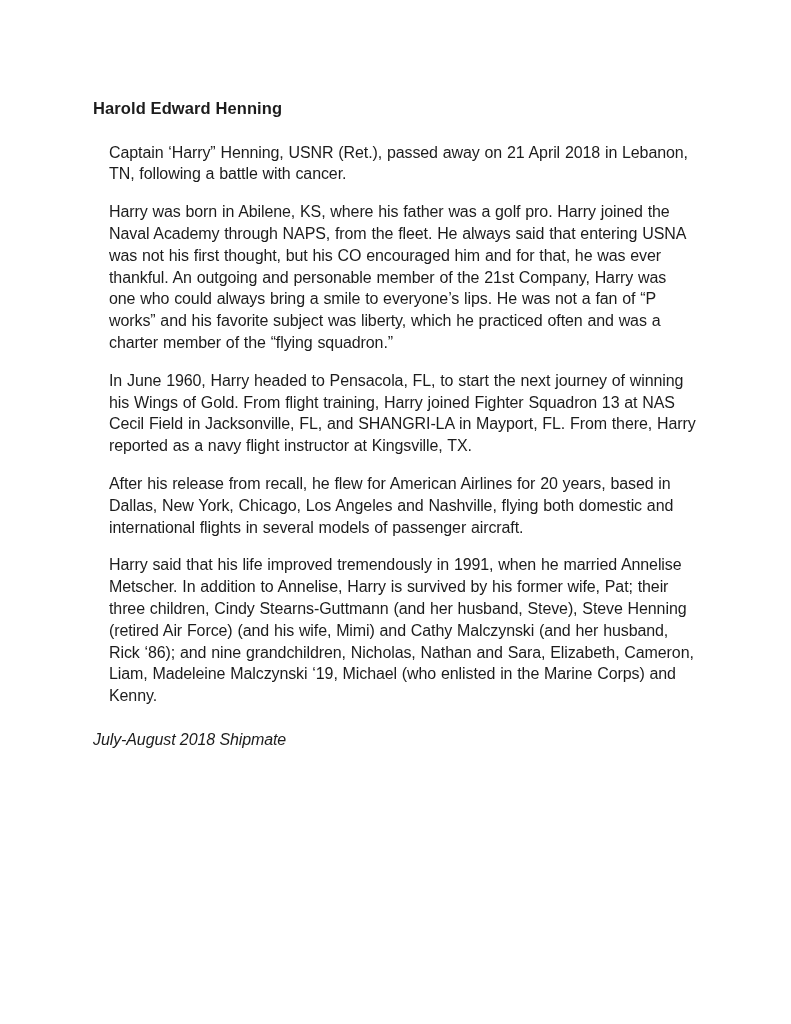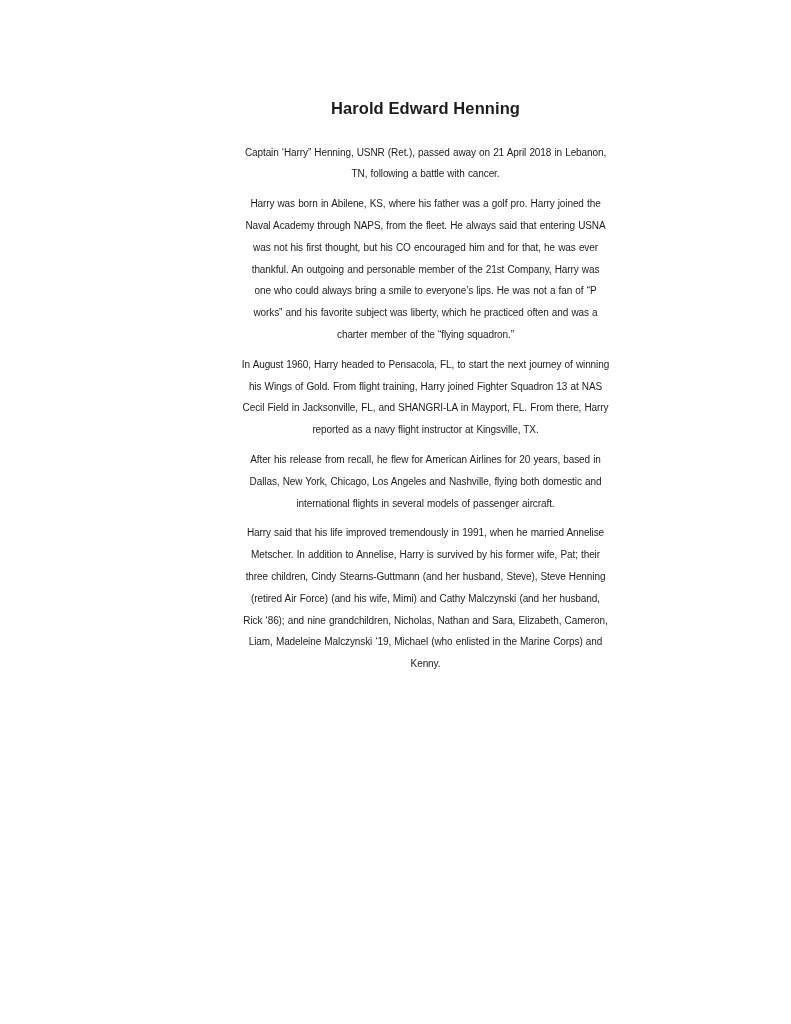--- a/index.html
+++ b/index.html
@@ -8,39 +8,38 @@
     background: #ffffff;
   }
   .page {
     position: relative;
     width: 791px;
     height: 1024px;
     background: #ffffff;
     overflow: hidden;
     font-family: "Liberation Sans", sans-serif;
     color: #1c1c1c;
-    text-align: center;
   }
   .content {
     position: absolute;
     left: 93px;
     top: 98px;
     width: 665px;
   }
   .doc-title {
     font-size: 16.5px;
     font-weight: 700;
     line-height: 21.8px;
     margin: 0 0 21.8px 0;
     letter-spacing: 0.1px;
   }
   .doc-paragraph {
-    font-size: 10px;
+    font-size: 16px;
     line-height: 21.8px;
-    margin: 8px;
+    margin: 16px;
     white-space: pre-line;
     letter-spacing: -0.1px;
     word-spacing: 0.5px;
   }
   .doc-footer {
     font-size: 16px;
     line-height: 21.8px;
     margin: 21.8px 0 0 0;
     font-style: italic;
     font-weight: 500;
@@ -58,32 +57,33 @@
 TN, following a battle with cancer.</p>
 
     <p class="doc-paragraph">Harry was born in Abilene, KS, where his father was a golf pro. Harry joined the
 Naval Academy through NAPS, from the fleet. He always said that entering USNA
 was not his first thought, but his CO encouraged him and for that, he was ever
 thankful. An outgoing and personable member of the 21st Company, Harry was
 one who could always bring a smile to everyone’s lips. He was not a fan of “P
 works” and his favorite subject was liberty, which he practiced often and was a
 charter member of the “flying squadron.”</p>
 
-    <p class="doc-paragraph">In August 1960, Harry headed to Pensacola, FL, to start the next journey of winning
+    <p class="doc-paragraph">In June 1960, Harry headed to Pensacola, FL, to start the next journey of winning
 his Wings of Gold. From flight training, Harry joined Fighter Squadron 13 at NAS
 Cecil Field in Jacksonville, FL, and SHANGRI-LA in Mayport, FL. From there, Harry
 reported as a navy flight instructor at Kingsville, TX.</p>
 
 
     <p class="doc-paragraph">After his release from recall, he flew for American Airlines for 20 years, based in
 Dallas, New York, Chicago, Los Angeles and Nashville, flying both domestic and
 international flights in several models of passenger aircraft.</p>
 
     <p class="doc-paragraph">Harry said that his life improved tremendously in 1991, when he married Annelise
 Metscher. In addition to Annelise, Harry is survived by his former wife, Pat; their
 three children, Cindy Stearns-Guttmann (and her husband, Steve), Steve Henning
 (retired Air Force) (and his wife, Mimi) and Cathy Malczynski (and her husband,
 Rick ‘86); and nine grandchildren, Nicholas, Nathan and Sara, Elizabeth, Cameron,
 Liam, Madeleine Malczynski ‘19, Michael (who enlisted in the Marine Corps) and
 Kenny.</p>
 
+    <p class="doc-footer">July-August 2018 Shipmate</p>
   </div>
 </div>
 
 </body></html>

